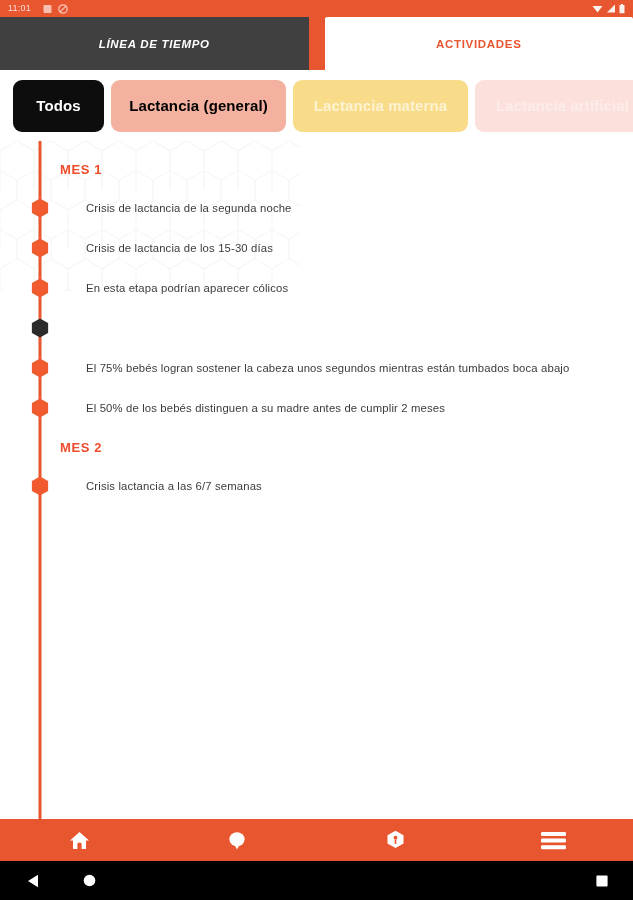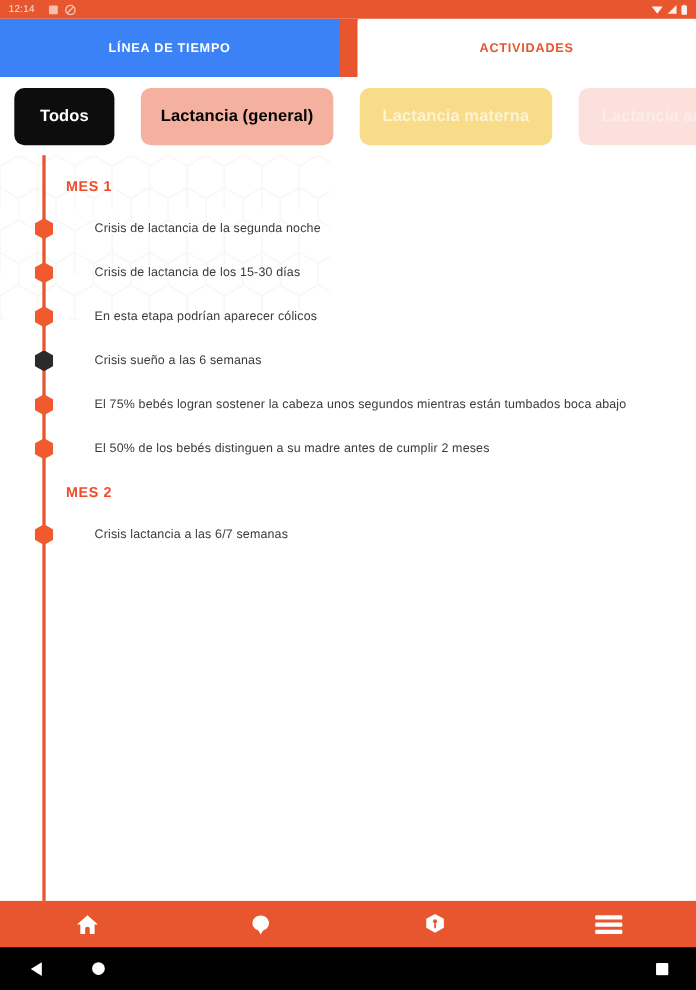--- a/index.html
+++ b/index.html
@@ -65,37 +65,38 @@
     flex: 1;
     display: flex;
     align-items: center;
     justify-content: center;
     font-size: 11.5px;
     font-weight: bold;
     letter-spacing: 0.7px;
   }
   .tab-inactive {
     color: #ffffff;
-    background: #3b82f6;
+    background: #404040;
+    font-style: italic;
   }
   .tab-active {
     color: #E8562F;
     background: #ffffff;
     margin-left: 16px;
     border-radius: 2px 2px 0 0;
   }
 
   
   .chips-row {
     height: 71px;
     flex: none;
     background: #ffffff;
     display: flex;
     align-items: center;
-    gap: 24px;
+    gap: 7px;
     padding: 0 13px;
     overflow: hidden;
     position: relative;
     z-index: 3;
   }
   .chip {
     height: 52px;
     border-radius: 9px;
     display: flex;
     align-items: center;
@@ -212,21 +213,21 @@
   .sys-back { position: absolute; left: 27px; }
   .sys-home { position: absolute; left: 83px; }
   .sys-recent { position: absolute; right: 25px; }
 </style>
 </head>
 <body>
 
 <div id="app">
 
   <div class="status-bar">
-    <span class="status-time">12:14</span>
+    <span class="status-time">11:01</span>
     <span class="status-left-icons">
       <svg class="si" width="9" height="10" viewBox="0 0 9 10">
         <rect x="0.5" y="1" width="8" height="8" rx="1" fill="#fbc9bd"></rect>
       </svg>
       <svg class="si" width="10" height="10" viewBox="0 0 10 10">
         <circle cx="5" cy="5" r="4.2" fill="none" stroke="#fbc9bd" stroke-width="1.3"></circle>
         <line x1="2.2" y1="7.8" x2="7.8" y2="2.2" stroke="#fbc9bd" stroke-width="1.3"></line>
       </svg>
     </span>
     <span class="status-right">
@@ -277,21 +278,20 @@
           <div class="tl-item">
             <span class="hex"></span>
             <span class="tl-label">Crisis de lactancia de los 15-30 días</span>
           </div>
           <div class="tl-item">
             <span class="hex"></span>
             <span class="tl-label">En esta etapa podrían aparecer cólicos</span>
           </div>
           <div class="tl-item">
             <span class="hex dark"></span>
-            <span class="tl-label">Crisis sueño a las 6 semanas</span>
           </div>
           <div class="tl-item">
             <span class="hex"></span>
             <span class="tl-label">El 75% bebés logran sostener la cabeza unos segundos mientras están tumbados boca abajo</span>
           </div>
           <div class="tl-item">
             <span class="hex"></span>
             <span class="tl-label">El 50% de los bebés distinguen a su madre antes de cumplir 2 meses</span>
           </div>
           <div class="month-head">MES 2</div>

